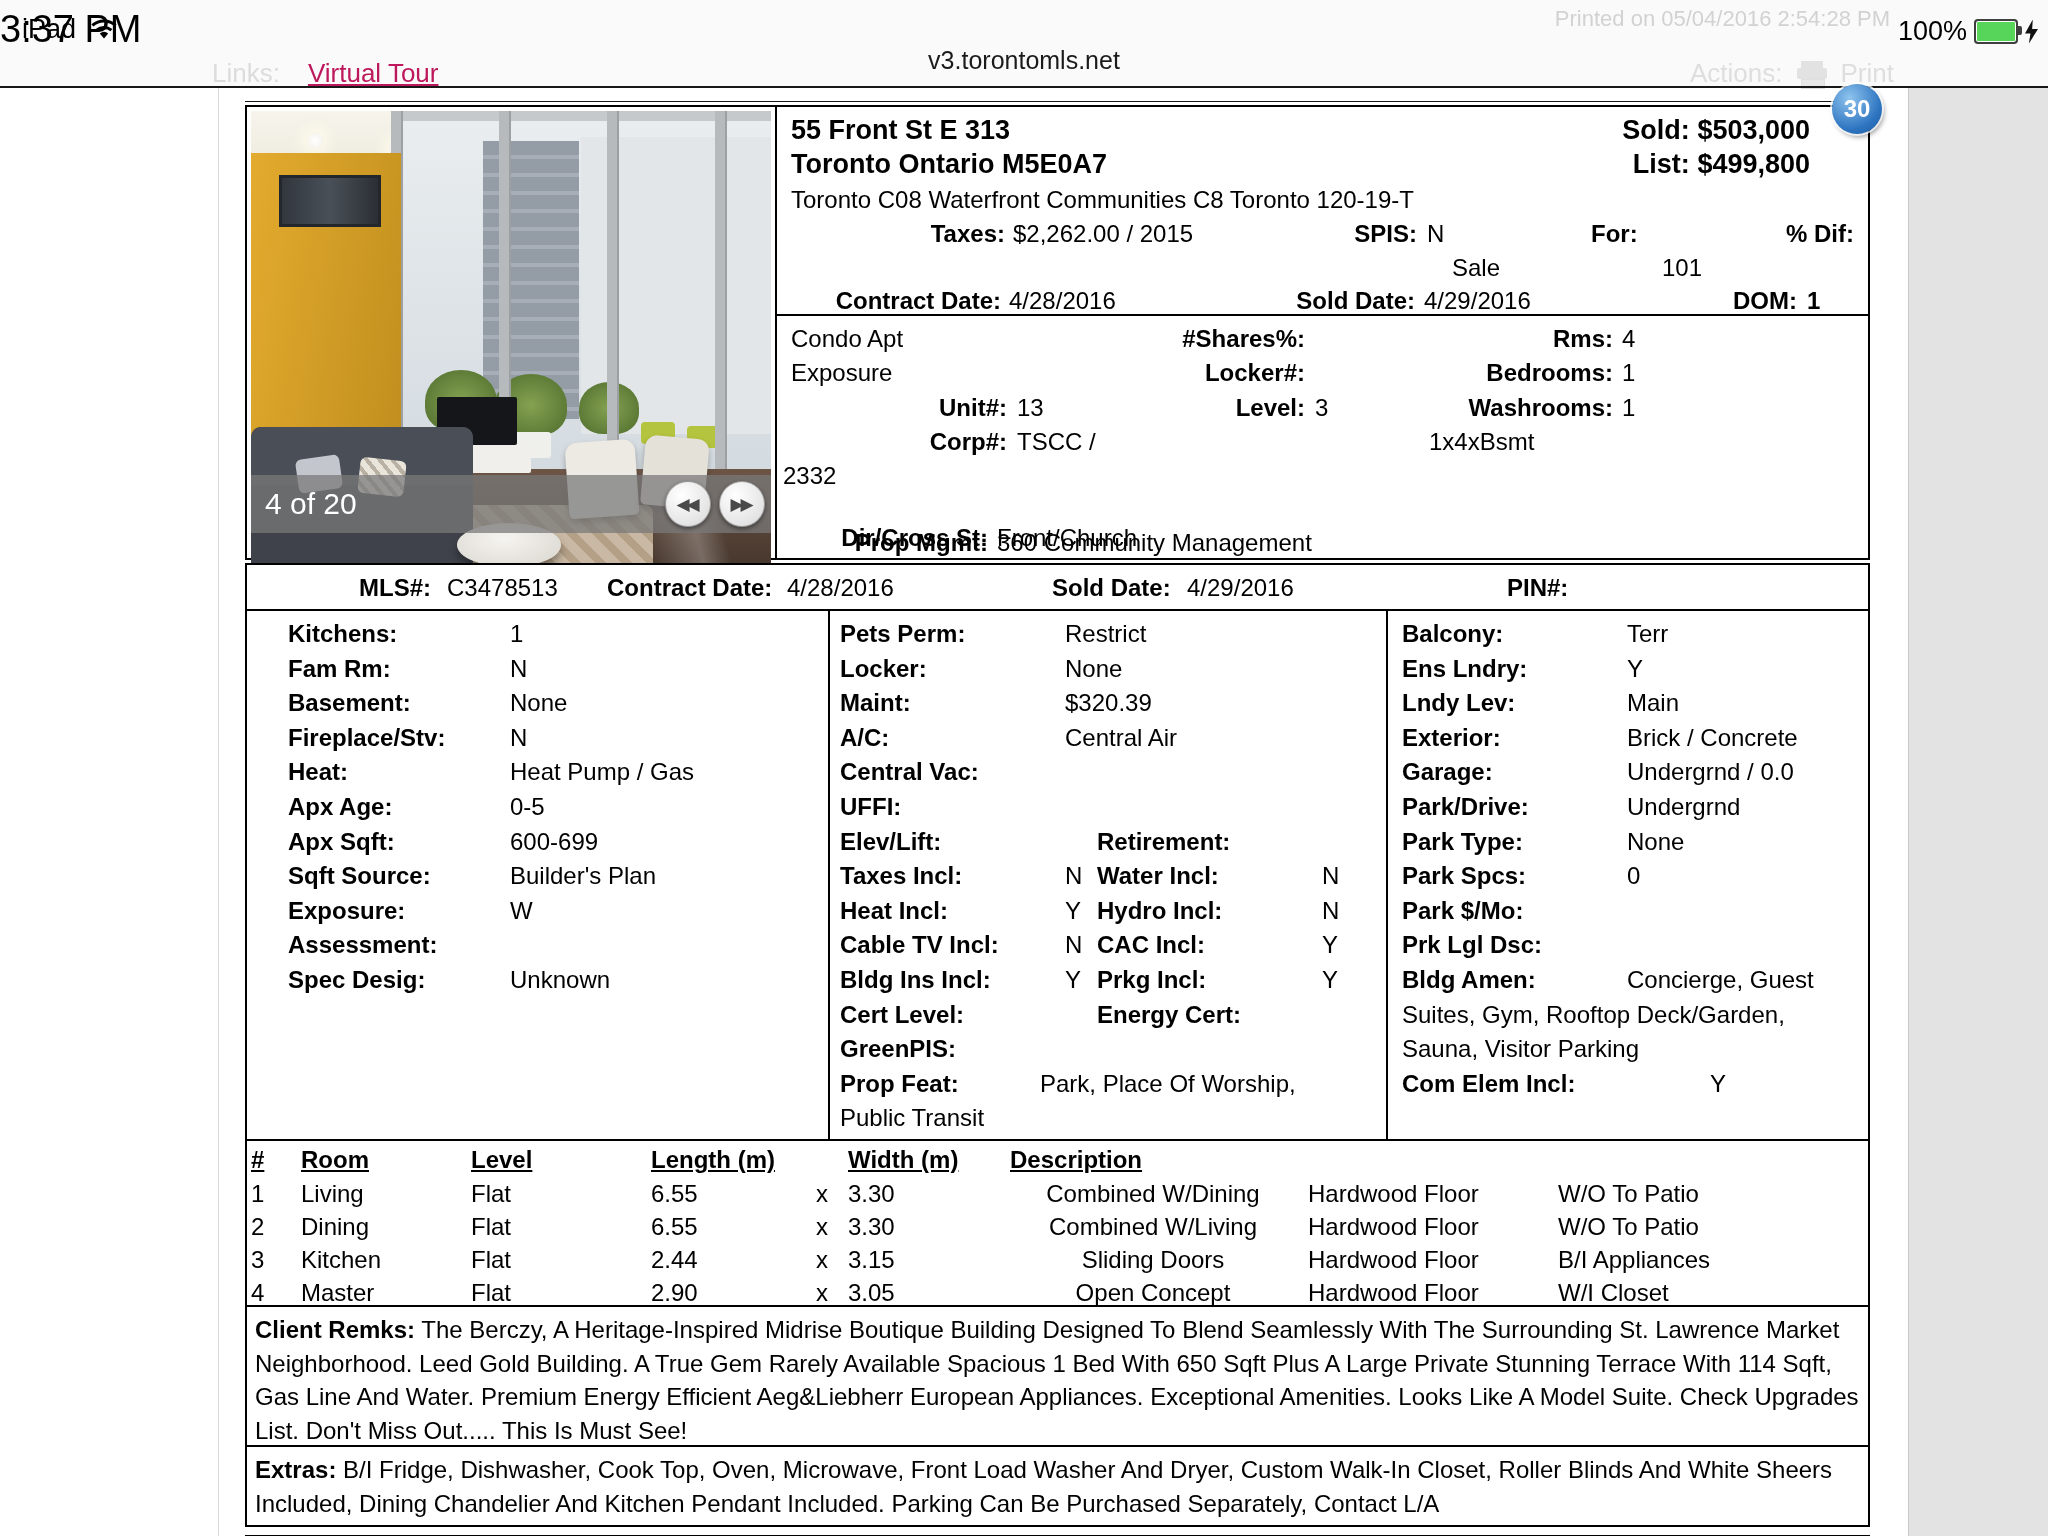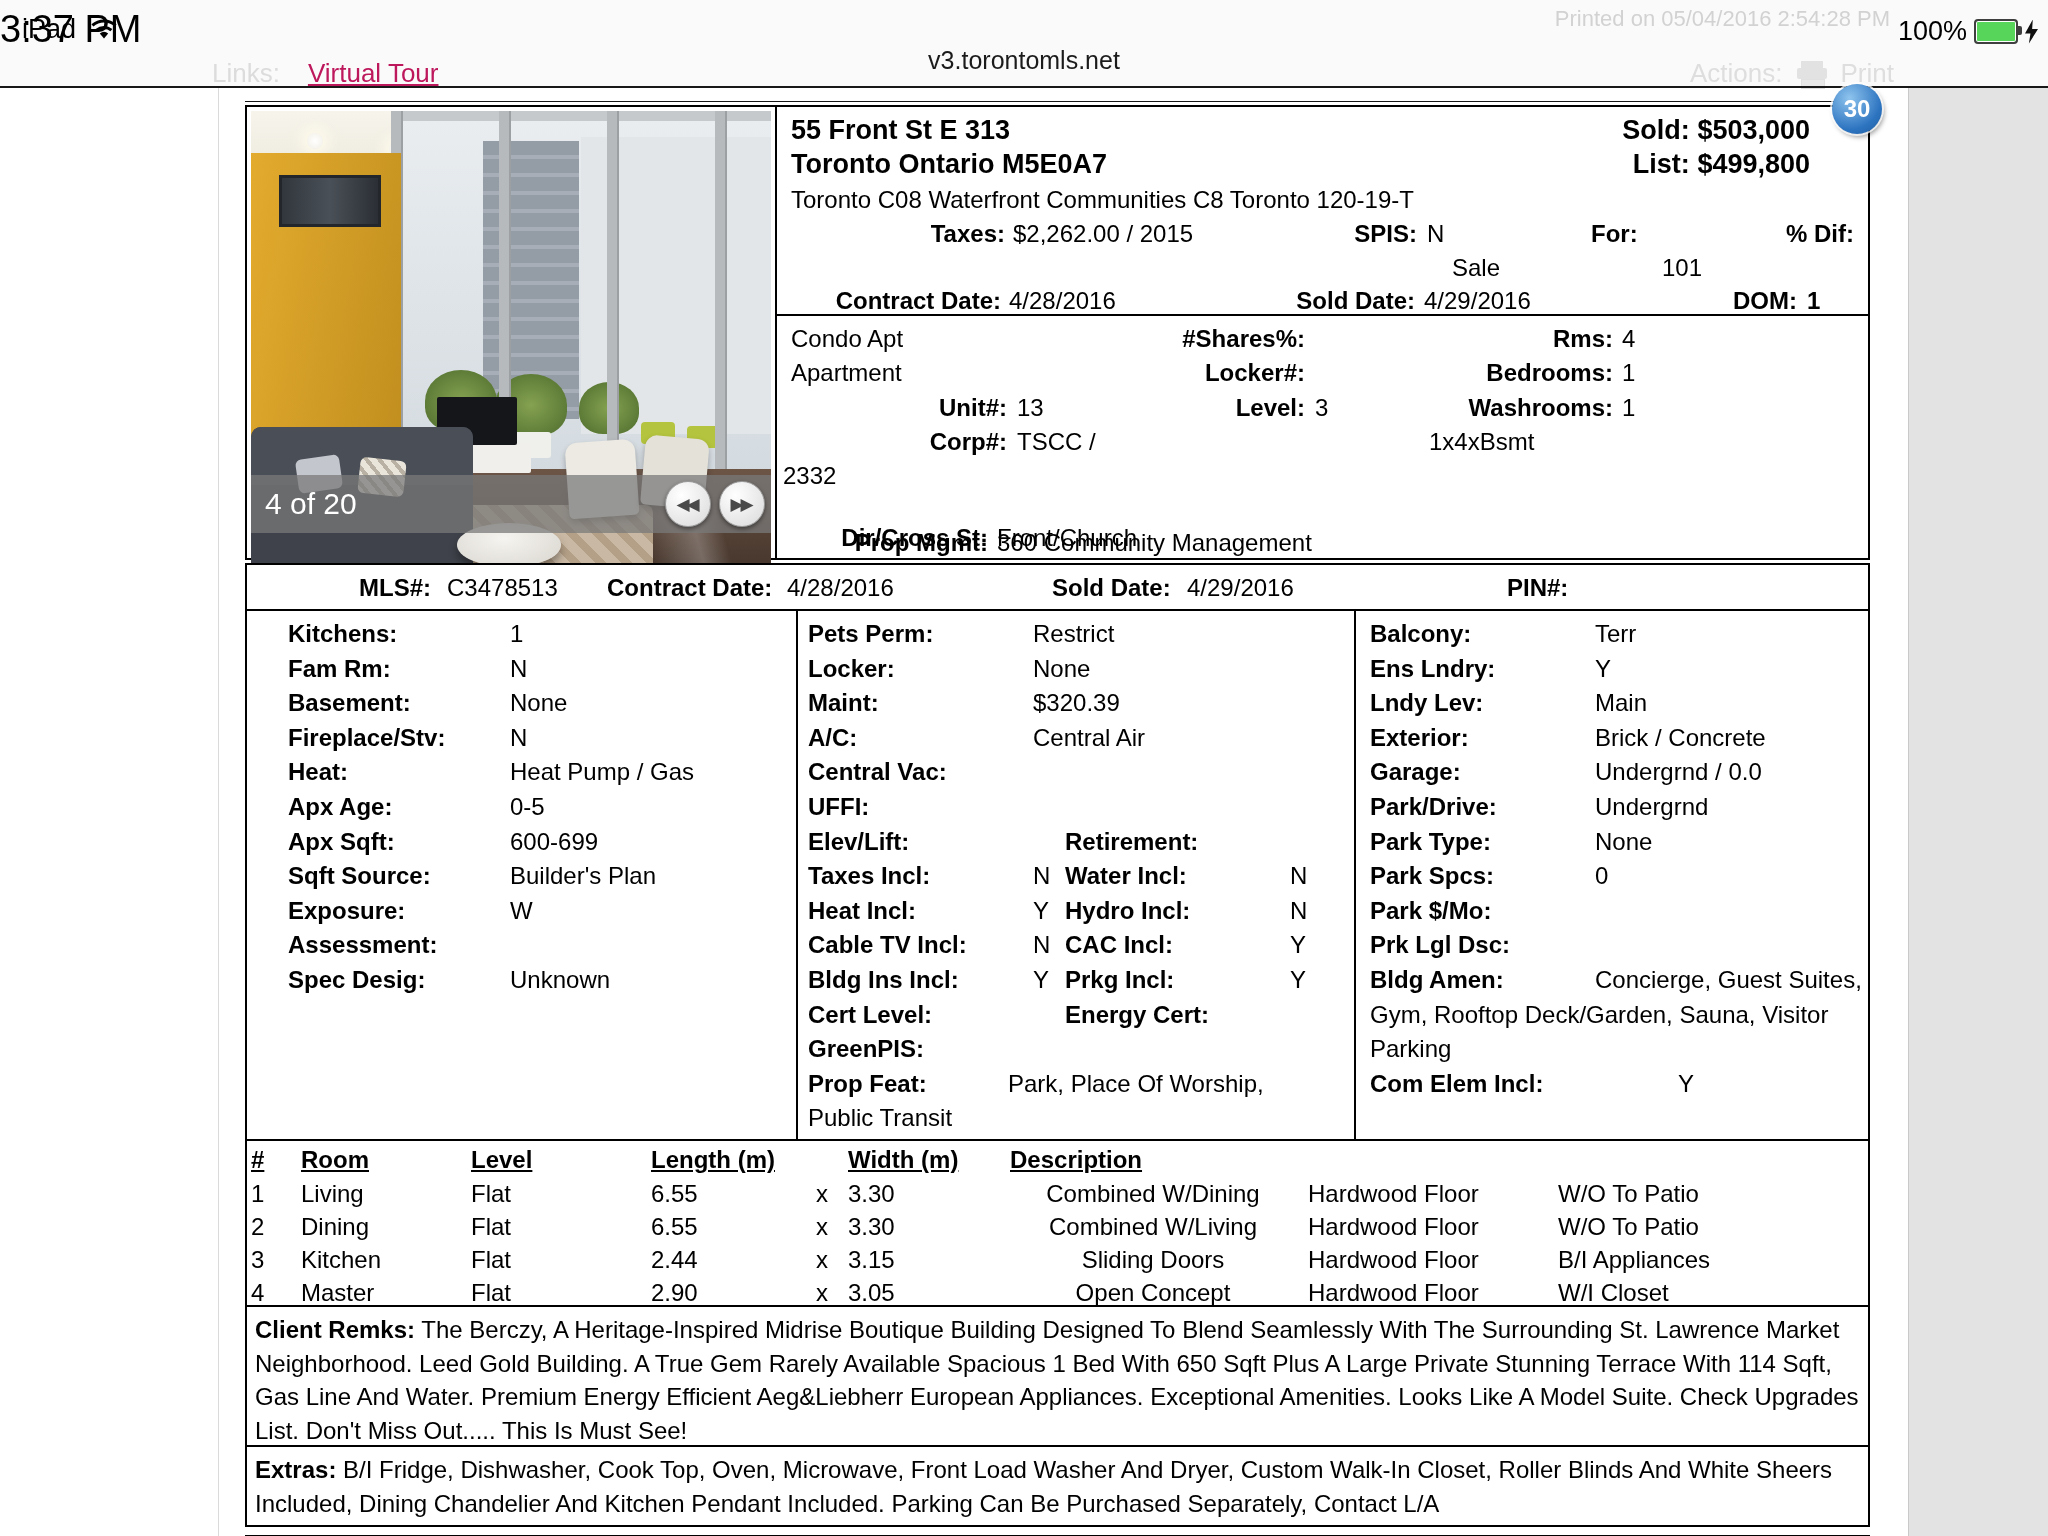--- a/index.html
+++ b/index.html
@@ -77,21 +77,21 @@
   .hrow{position:absolute;left:0;right:0;height:34px;line-height:34px;}
   .hdr-div{position:absolute;left:0;right:0;top:207px;height:2px;background:#000;}
   .addr{font-size:27px;}
   .price{font-size:27px;}
   .lab{position:absolute;text-align:right;font-weight:bold;}
   .abs{position:absolute;}
   
   .sec-mls span{position:absolute;top:8px;line-height:30px;}
   
   .col-left{flex:0 0 520px;padding:6px 0 0 12px;box-sizing:border-box;margin-left:29px;}
-  .col-mid{flex:0 0 560px;border-left:2px solid #000;border-right:2px solid #000;padding:6px 24px 0 10px;box-sizing:border-box;}
+  .col-mid{flex:0 0 560px;border-left:2px solid #000;border-right:2px solid #000;padding:6px 24px 0 10px;box-sizing:border-box;margin-left:32px;}
   .col-right{flex:1;padding:6px 6px 0 14px;box-sizing:border-box;}
   .drow{display:flex;height:34.6px;line-height:34.6px;white-space:nowrap;}
   .drow.wrap{display:block;height:auto;white-space:normal;}
   .dlabel{font-weight:bold;flex:0 0 225px;}
   .col-left .dlabel{flex:0 0 222px;}
   .wrap .dlabel{display:inline-block;vertical-align:top;width:225px;}
   .col-mid .wrap .dlabel{width:200px;}
   .dval{flex:1;}
   .dval.pair{flex:0 0 32px;}
   .dlabel2{font-weight:bold;flex:0 0 138px;}
@@ -241,21 +241,21 @@
         <span class="abs b" style="left:1030px;">1</span>
       </div>
       <div class="hdr-div"></div>
       <div class="hrow" style="top:215px;">
         <span class="abs" style="left:14px;">Condo Apt</span>
         <span class="lab" style="left:300px;width:228px;">#Shares%:</span>
         <span class="lab" style="left:560px;width:276px;">Rms:</span>
         <span class="abs" style="left:845px;">4</span>
       </div>
       <div class="hrow" style="top:249px;">
-        <span class="abs" style="left:14px;">Apartment</span>
+        <span class="abs" style="left:14px;">Exposure</span>
         <span class="lab" style="left:300px;width:228px;">Locker#:</span>
         <span class="lab" style="left:560px;width:276px;">Bedrooms:</span>
         <span class="abs" style="left:845px;">1</span>
       </div>
       <div class="hrow" style="top:284px;">
         <span class="lab" style="left:0;width:230px;">Unit#:</span>
         <span class="abs" style="left:240px;">13</span>
         <span class="lab" style="left:300px;width:228px;">Level:</span>
         <span class="abs" style="left:538px;">3</span>
         <span class="lab" style="left:560px;width:276px;">Washrooms:</span>

